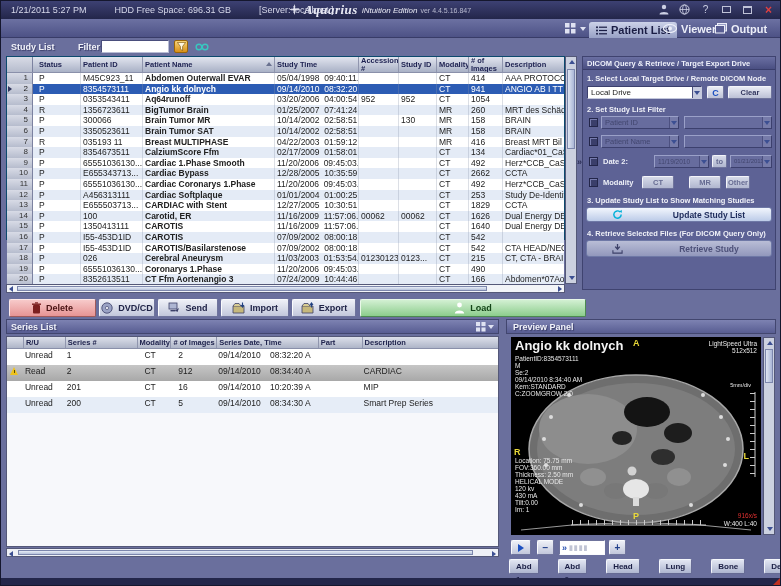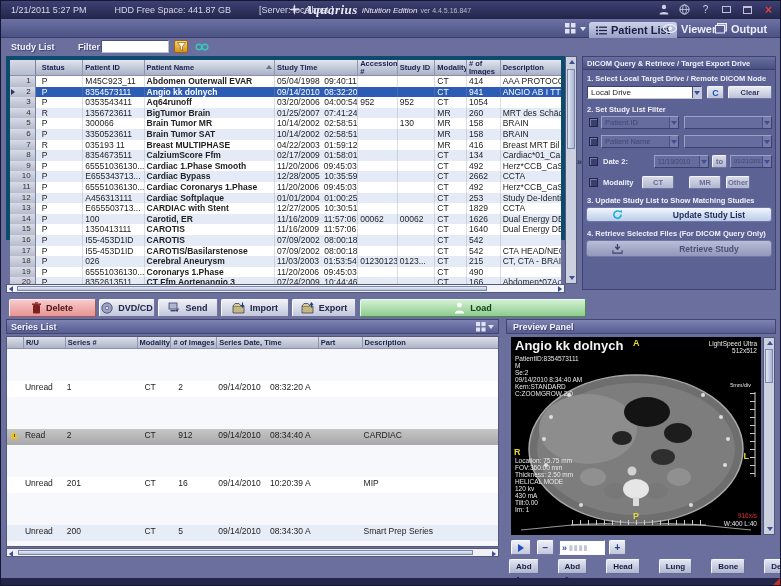--- a/index.html
+++ b/index.html
@@ -34,21 +34,21 @@
   
   .studybar-label { position:absolute; left:10px; top:41px; color:#f2f3fa; font-size:9px; font-weight:bold; text-shadow:1px 1px 1px #3c3f6a; }
   .filter-label { position:absolute; left:77px; top:41px; color:#f2f3fa; font-size:9px; font-weight:bold; text-shadow:1px 1px 1px #3c3f6a; }
   .filter-input { position:absolute; left:100px; top:39px; width:68px; height:13px; border:1px solid #4a4e7c;
     border-right-color:#b8bcd4; border-bottom-color:#b8bcd4; background:#fff; font-size:9px; padding:0 2px; }
   .fic { position:absolute; top:39px; width:14px; height:13px; border-radius:2px; display:flex; align-items:center; justify-content:center; }
   .fic1 { left:173px; background:linear-gradient(#f8d478,#d89018); border:1px solid #9a6608; }
   .fic2 { left:194px; background:transparent; }
 
   
-  .study-table { position:absolute; left:5px; top:55px; width:559px; height:184px; background:#f9a8d4; border:4px solid #0c4a6e; }
+  .study-table { position:absolute; left:5px; top:55px; width:559px; height:184px; background:#f9a8d4; border:1px solid #0c4a6e; }
   .sheader { display:flex; height:16px; background:linear-gradient(#e2e5ef,#a9b1c6); border-bottom:1px solid #8a90aa;
     font-size:7.5px; line-height:8px; font-weight:bold; color:#1c2050; }
   .shc { overflow:hidden; border-right:1px solid #9096ae; padding:0 2px; display:flex; align-items:center; position:relative; }
   .srow { display:flex; height:10.6px; font-size:8.5px; line-height:10.6px; color:#222; background:#fff; }
   .srow.alt { background:#e4ebf6; }
   .srow.sel { background:#2c5cb4; color:#fff; }
   .sc { overflow:hidden; white-space:nowrap; border-right:1px solid rgba(140,148,170,.30); padding:0 2px; }
   .c0 { width:26px; background:linear-gradient(#d8dbe6,#b6bccd); border-right:1px solid #7c82a0; color:#333;
         text-align:right; padding-right:4px; font-size:8px; position:relative; }
   .srow.sel .c0 { color:#222; }
@@ -116,21 +116,21 @@
 
   
   .series-header-bar { position:absolute; left:5px; top:318px; width:493px; height:15px;
     background:linear-gradient(#7d82b2,#585d92); border:1px solid #42466f; color:#f2f3fa; font-size:9px; font-weight:bold;
     line-height:14px; padding-left:4px; text-shadow:1px 1px 1px #3c3f6a; }
   .series-tool { position:absolute; left:475px; top:320px; width:18px; height:11px; display:flex; align-items:center; gap:2px; justify-content:center; }
   .series-area { position:absolute; left:5px; top:335px; width:493px; height:211px; background:#f7f8fb; border:1px solid #545878; }
   .kheader { display:flex; height:12px; background:linear-gradient(#dde0ea,#aeb5c8); border-bottom:1px solid #8a90aa;
     font-size:7.5px; font-weight:bold; color:#20244e; line-height:11px; }
   .khc { overflow:hidden; white-space:nowrap; border-left:1px solid #9096ae; padding:0 2px; }
-  .krow { display:flex; height:16px; font-size:8.5px; line-height:12px; color:#222; background:#fff;margin-top:32px; }
+  .krow { display:flex; height:16px; font-size:8.5px; line-height:12px; color:#222; background:#fff; }
   .krow.alt { background:#e6edf7; }
   .krow.sel { background:linear-gradient(#c6c6c6,#a8a8a8); }
   .kc { overflow:hidden; white-space:nowrap; padding:0 2px; }
   .k0 { width:16px; position:relative; }
   .k1 { width:42px; } .k2 { width:72px; } .k3 { width:34px; padding-left:8px;} .k4 { width:46px; padding-left:8px;}
   .k5 { width:52px; } .k6 { width:50px; } .k7 { width:44px; } .k8 { width:137px; }
   .warn-tri { position:absolute; left:3px; top:2px; width:0; height:0;
     border-left:4.5px solid transparent; border-right:4.5px solid transparent; border-bottom:8px solid #eec21c; }
   .warn-tri:after { content:""; position:absolute; left:-.5px; top:2.5px; width:1px; height:3.5px; background:#5a4a00; }
   .series-hscroll { position:absolute; left:5px; top:547px; width:493px; height:9px; background:#eef0f6; border:1px solid #545878; }
@@ -161,21 +161,21 @@
   .resize-tri { position:absolute; right:0; bottom:0; width:0; height:0;
     border-left:7px solid transparent; border-bottom:7px solid #c03020; }
 </style>
 </head>
 <body>
 
 <div class="window">
 
   <div class="titlebar">
     <span class="tb-txt">1/21/2011 5:27 PM</span>
-    <span class="tb-txt" style="margin-left:28px">HDD Free Space: 441.87 GB</span>
+    <span class="tb-txt" style="margin-left:28px">HDD Free Space: 696.31 GB</span>
     <span class="tb-txt" style="margin-left:28px">[Server: localhost ]</span>
     <div class="tb-app">
       <span class="logo">
         <svg width="11" height="11" viewBox="0 0 12 12">
             <g fill="#e8e9f4">
               <circle cx="6" cy="6" r="1.6"></circle>
               <path d="M6 0l1 3.2L6 5 5 3.2zM6 12l-1-3.2L6 7l1 1.8zM0 6l3.2-1L7 6 3.2 7zM12 6L8.8 7 5 6l3.8-1z" opacity=".9"></path>
             </g>
           </svg>
       </span>

